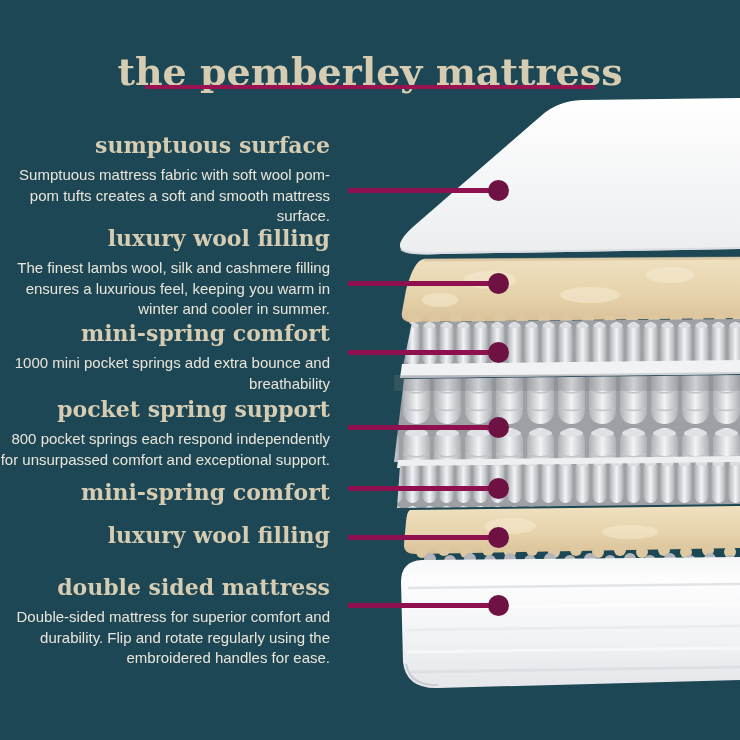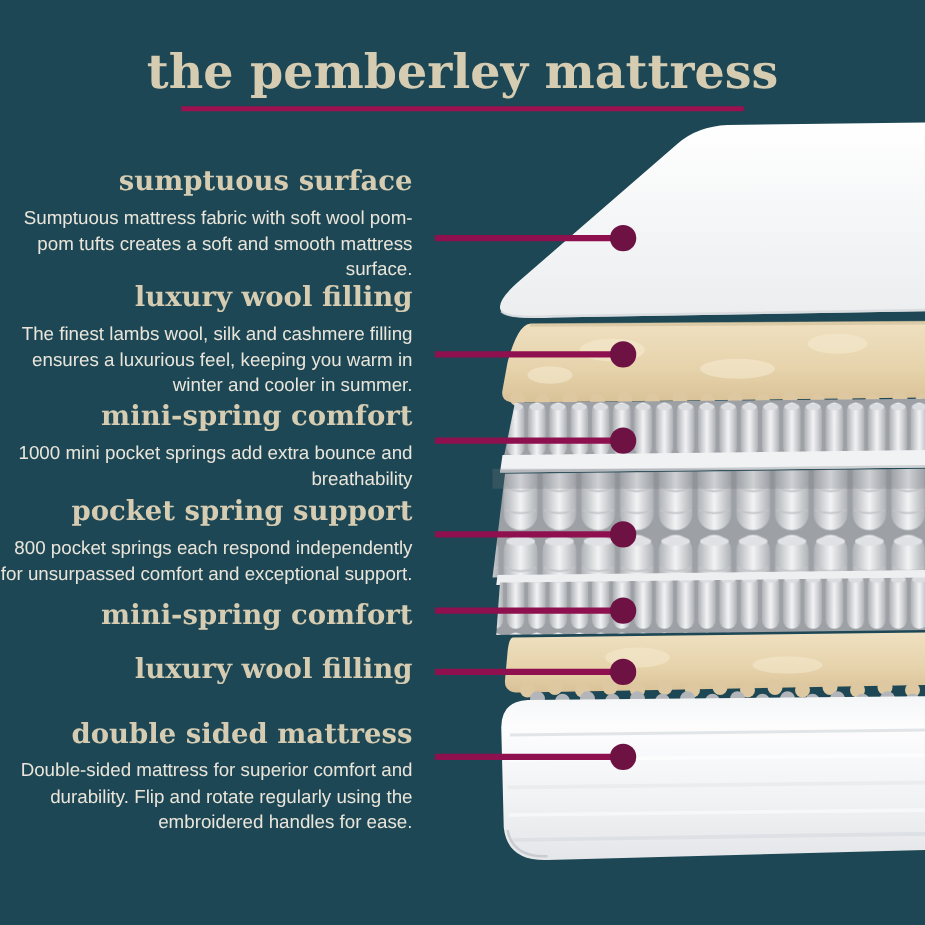--- a/index.html
+++ b/index.html
@@ -7,21 +7,21 @@
     --heading:#d5ccb2; --body:#e9e5da;
   }
   *{box-sizing:border-box;}
   html,body{margin:0;padding:0;background:#0f2b33;}
   .canvas{
     position:relative;width:740px;height:740px;margin:0 auto;overflow:hidden;
     background:var(--bg);
     font-family:"Liberation Sans",sans-serif;
   }
   .title{
-    position:absolute;top:34px;left:0;width:100%;margin:0;text-align:center;
+    position:absolute;top:49px;left:0;width:100%;margin:0;text-align:center;
     font-family:"DejaVu Serif","Liberation Serif",serif;font-weight:700;
     font-size:38px;line-height:46px;color:var(--heading);letter-spacing:0;
   }
   .title-underline{
     position:absolute;top:85px;left:145px;width:450px;height:4px;
     background:var(--underline);
   }
   .illustration{position:absolute;left:370px;top:90px;z-index:1;}
   .sec{position:absolute;right:410px;width:340px;text-align:right;z-index:2;}
   .sec h2{

